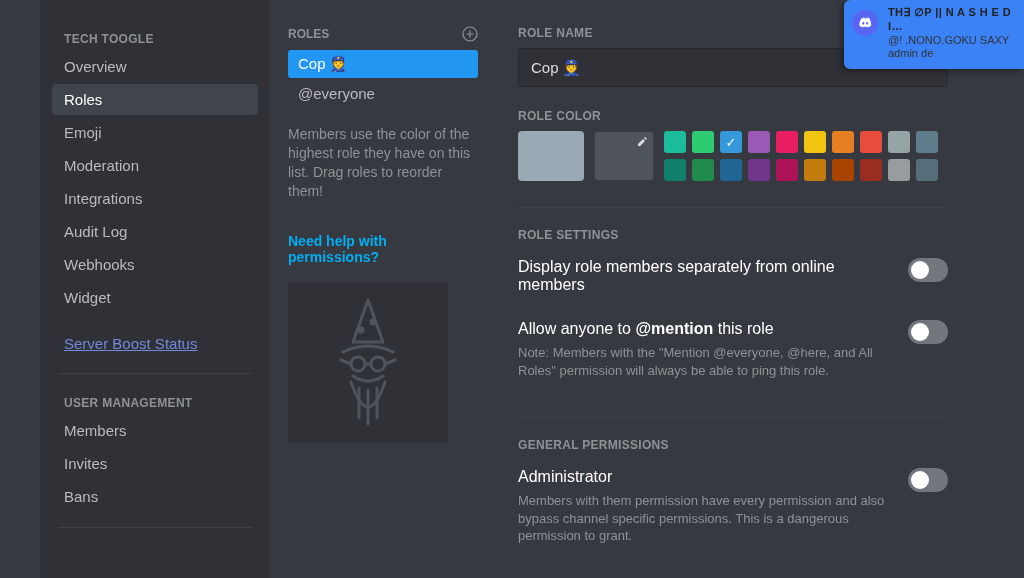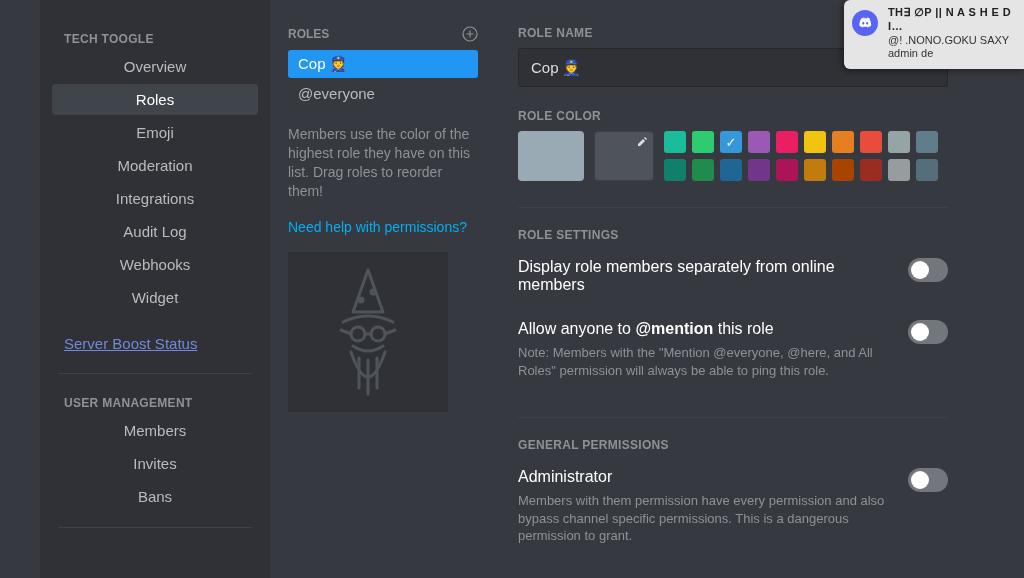--- a/index.html
+++ b/index.html
@@ -2,32 +2,32 @@
 <html><head>
 <meta charset="utf-8">
 <style>
   * { box-sizing: border-box; margin: 0; padding: 0; }
   html, body { width: 1024px; height: 578px; overflow: hidden; font-family: "Whitney", "Helvetica Neue", Helvetica, Arial, sans-serif; background:#36393f; color:#dcddde; }
   .app { display:flex; width:100%; height:100%; }
 
   
   .sidebar { width:230px; background:#2f3136; padding:24px 12px 0 12px; display:flex; flex-direction:column;margin-left:40px; }
   .section-header { color:#8e9297; font-size:12px; font-weight:700; letter-spacing:0.3px; padding:8px 12px 4px; text-transform:uppercase;}
-  .nav-item { color:#b9bbbe; font-size:15px; padding:7px 12px; margin:1px 0; border-radius:4px; cursor:pointer;text-align:center;}
+  .nav-item { color:#b9bbbe; font-size:15px; padding:7px 12px; margin:1px 0; border-radius:4px; cursor:pointer;}
   .nav-item.selected { background:#40444b; color:#fff;}
   .boost { color:#7289da; font-size:15px; padding:7px 12px; margin-top:14px;text-decoration:underline;}
   .divider { border-top:1px solid #3e4147; margin:14px 6px; }
 
   
   .roles-col { width:222px; background:#36393f; padding:26px 14px 0 18px; }
   .roles-header { display:flex; justify-content:space-between; align-items:center; color:#8e9297; font-size:12px; font-weight:700; padding-bottom:8px;}
   .role-pill { padding:5px 10px; border-radius:3px; font-size:15px; color:#b9bbbe; margin-bottom:2px; cursor:pointer;}
   .role-pill.selected { background:#2196f3; color:#fff;}
   .roles-info { color:#8e9297; font-size:14px; line-height:1.35; margin-top:18px;}
-  .perm-help { color:#00aff4; font-size:14px; margin-top:18px; display:inline-block; cursor:pointer;}
+  .perm-help { color:#00aff4; font-size:14px; margin-top:32px; display:inline-block; cursor:pointer;font-weight:bold;}
   .wizard-box { width:160px; height:160px; background:#2f3136; margin-top:16px; display:flex; align-items:center; justify-content:center;}
 
   
   .main { flex:1; background:#36393f; padding:26px 40px 0 26px; overflow:hidden; position:relative;}
   .field-label { color:#8e9297; font-size:12px; font-weight:700; letter-spacing:0.3px; margin-bottom:8px; text-transform:uppercase;}
   .text-input { width:430px; max-width:430px; background:#2f3136; border:1px solid #26282c; border-radius:3px; padding:10px 12px; color:#dcddde; font-size:15px;}
   .section-sep { border-top:1px solid #3e4147; margin:26px 0 20px; max-width:430px;}
 
   .swatch-row { display:flex; gap:10px; align-items:flex-start; max-width:440px;}
   .big-swatch { width:66px; height:50px; border-radius:4px; background:#99aab5;}
@@ -44,21 +44,21 @@
   .setting p { color:#8e9297; font-size:13px; line-height:1.35;}
   .toggle { width:40px; height:24px; background:#72767d; border-radius:12px; position:relative; flex-shrink:0; cursor:pointer;}
   .toggle .knob { position:absolute; left:3px; top:3px; width:18px; height:18px; background:#fff; border-radius:50%;}
 
   
   .esc { position:absolute; right:16px; top:10px; width:40px; text-align:center; color:#b9bbbe; }
   .esc-circle { width:34px; height:34px; border:2px solid #72767d; border-radius:50%; margin:0 auto 4px; display:flex; align-items:center; justify-content:center; color:#b9bbbe; font-size:18px;}
   .esc-label { color:#72767d; font-size:11px; letter-spacing:1px;}
 
   
-  .toast { position:absolute; right:0; top:0; width:180px; background:#e5e5e5; border-radius:6px 0 0 6px; padding:6px 8px 8px 44px; box-shadow:-2px 2px 6px rgba(0,0,0,.4); color:#222; font-size:11px; line-height:1.25;}
+  .toast { position:absolute; right:0; top:0; width:180px; background:#3b82f6; border-radius:6px 0 0 6px; padding:6px 8px 8px 44px; box-shadow:-2px 2px 6px rgba(0,0,0,.4); color:#222; font-size:11px; line-height:1.25;}
   .toast .tname { font-weight:700; font-size:11px; letter-spacing:0.4px;}
   .toast .tline { color:#333; font-size:11px;}
   .toast .ticon { position:absolute; left:8px; top:10px; width:26px; height:26px; background:#5865f2; border-radius:50%; display:flex; align-items:center; justify-content:center; }
 
   svg { display:block; }
 </style>
 </head>
 <body>
 
 <div class="app">

